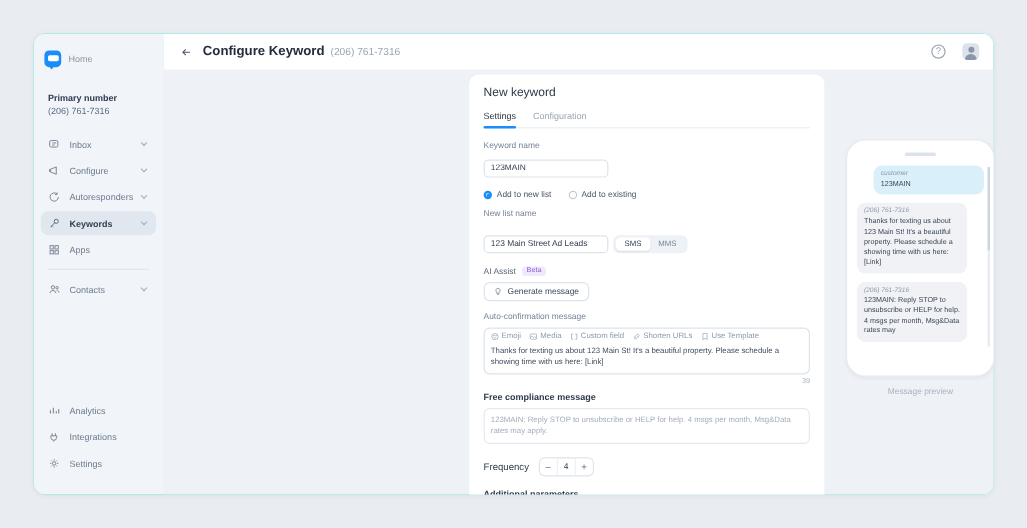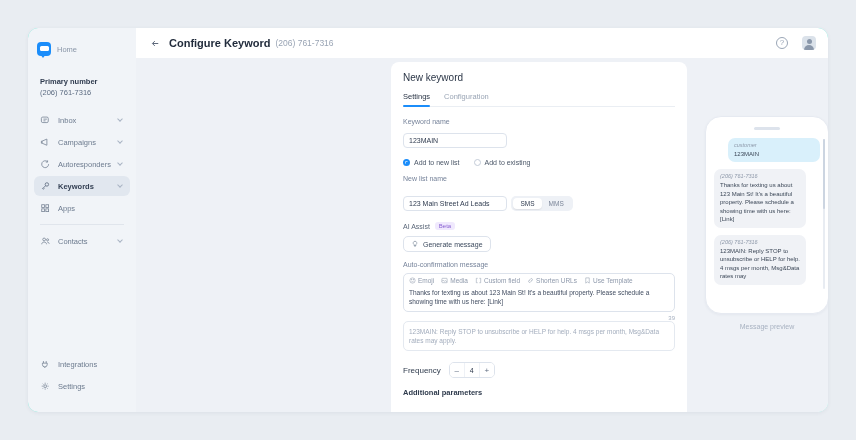--- a/index.html
+++ b/index.html
@@ -257,21 +257,21 @@
         <span class="nav-chev"></span>
       </div>
 
       <div class="nav-item">
         <span class="nav-ico">
           <svg width="11" height="11" viewBox="0 0 16 16" fill="none" stroke="#7b8798" stroke-width="1.2">
             <path d="M3 6v3l7 3V3L3 6z"></path>
               <path d="M3 6H2v3h1"></path>
           </svg>
         </span>
-        <span class="nav-label">Campaigns</span>
+        <span class="nav-label">Configure</span>
         <span class="nav-chev"></span>
       </div>
 
       <div class="nav-item">
         <span class="nav-ico">
           <svg width="11" height="11" viewBox="0 0 16 16" fill="none" stroke="#7b8798" stroke-width="1.2">
             <path d="M11 4a5 5 0 1 0 1.5 3.5"></path>
               <path d="M11 2v2.5H8.5"></path>
           </svg>
         </span>
@@ -312,20 +312,28 @@
             <circle cx="11" cy="5.5" r="1.5"></circle>
               <path d="M10.5 8.8c1.5 0 2.8 1 2.8 2.6"></path>
           </svg>
         </span>
         <span class="nav-label">Contacts</span>
         <span class="nav-chev"></span>
       </div>
     </div>
 
     <div class="nav-bottom">
+      <div class="nav-item">
+        <span class="nav-ico">
+          <svg width="11" height="11" viewBox="0 0 16 16" fill="none" stroke="#7b8798" stroke-width="1.3">
+            <path d="M3 11V7M6.5 11V4M10 11V8M13 11V5.5"></path>
+          </svg>
+        </span>
+        <span class="nav-label">Analytics</span>
+      </div>
       <div class="nav-item">
         <span class="nav-ico">
           <svg width="11" height="11" viewBox="0 0 16 16" fill="none" stroke="#7b8798" stroke-width="1.2">
             <path d="M5 3v3M9 3v3M3.5 6h7v2a3.5 3.5 0 0 1-7 0V6zM7 11.5V13"></path>
           </svg>
         </span>
         <span class="nav-label">Integrations</span>
       </div>
       <div class="nav-item">
         <span class="nav-ico">
@@ -438,20 +446,21 @@
               <svg width="7" height="7" viewBox="0 0 16 16" fill="none" stroke="#8e99ab" stroke-width="1.2">
                   <path d="M4 2h8v12l-4-3-4 3V2z"></path>
                 </svg>
               <span>Use Template</span>
             </span>
           </div>
           <div class="msg-text">Thanks for texting us about 123 Main St! It's a beautiful property. Please schedule a showing time with us here: [Link]</div>
         </div>
         <div class="char-count">39</div>
 
+        <div class="section-title">Free compliance message</div>
         <div class="compliance-box">123MAIN: Reply STOP to unsubscribe or HELP for help. 4 msgs per month, Msg&amp;Data rates may apply.</div>
 
         <div class="freq-row">
           <span class="freq-label">Frequency</span>
           <span class="stepper">
             <span class="step-btn">–</span>
             <span class="step-val">4</span>
             <span class="step-btn">+</span>
           </span>
         </div>

